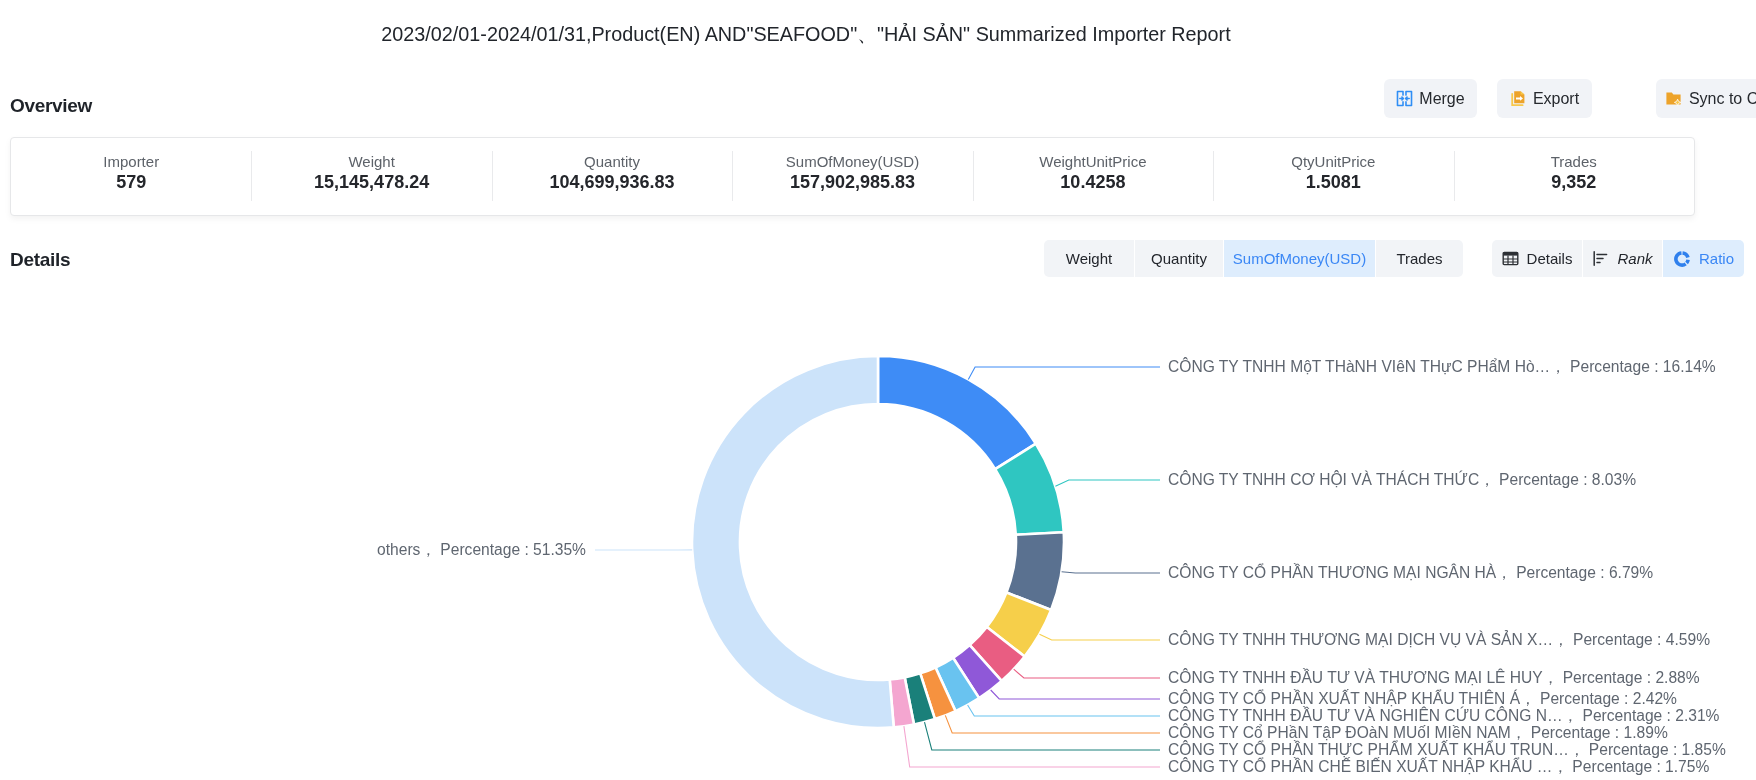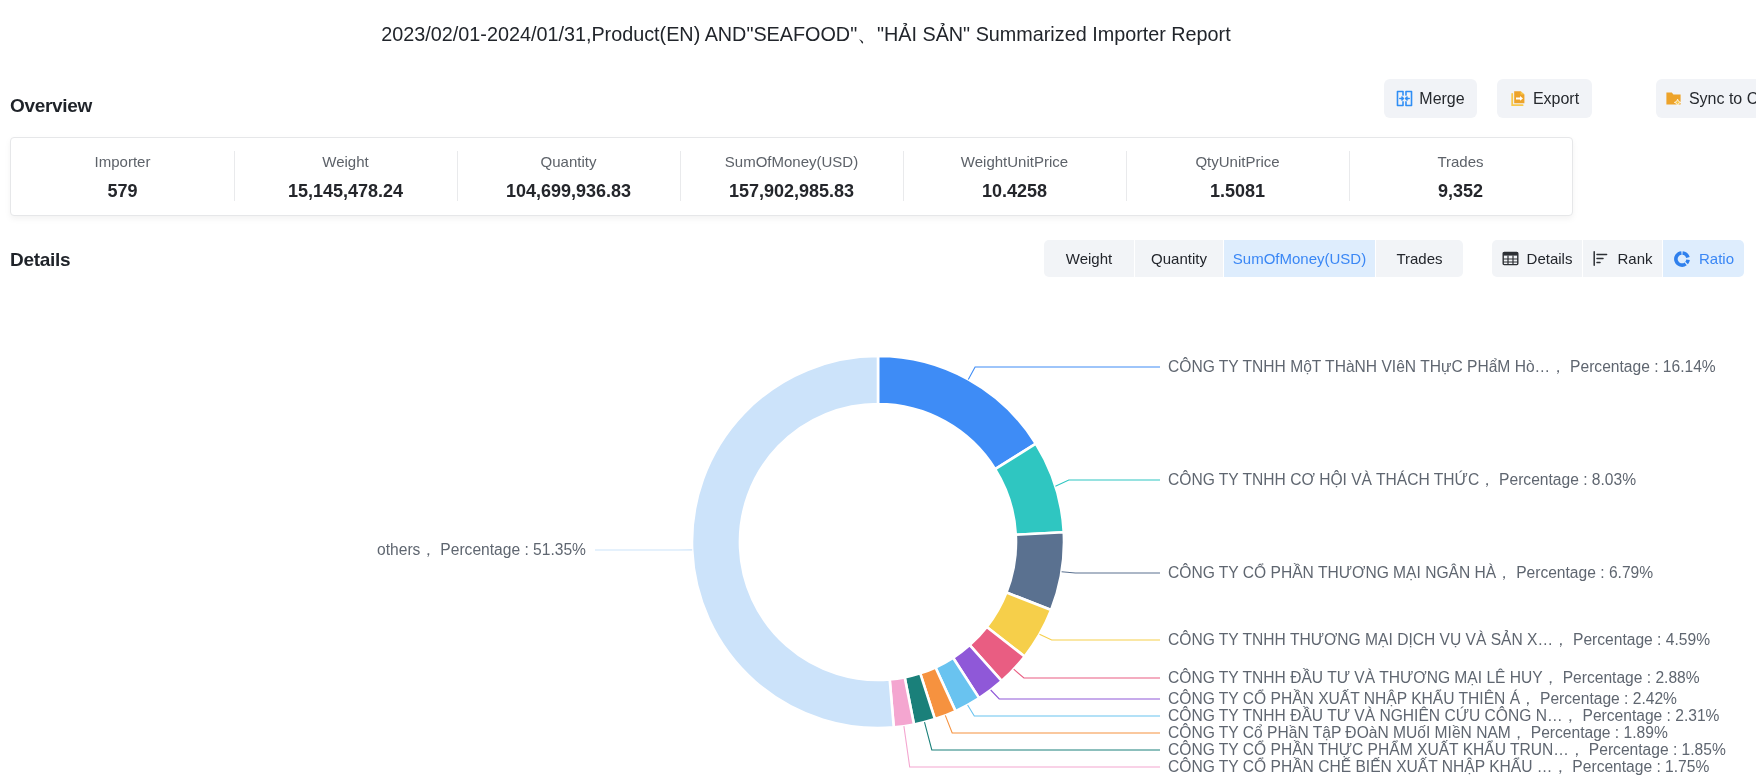--- a/index.html
+++ b/index.html
@@ -7,28 +7,28 @@
   font-family:"Liberation Sans", sans-serif; }
 .title { position:absolute; left:0; top:21px; width:1612px; text-align:center;
   font-size:19.8px; color:#21252b; }
 .h2 { position:absolute; left:10px; font-size:19px; font-weight:bold; color:#1f2329; letter-spacing:-0.3px;}
 #ov-h { top:95px; }
 #dt-h { top:249px; }
 .btn { position:absolute; height:39px; top:79px; background:#f1f3f7; border-radius:6px;
   display:flex; align-items:center; justify-content:center; font-size:16px; color:#26292e; }
 .btn svg { margin-right:6px; }
 
-.stats { position:absolute; left:10px; top:137px; width:1563px; height:79px;
+.stats { position:absolute; left:10px; top:137px; width:1685px; height:79px;
   background:#fff; border:1px solid #e6e7e9; border-radius:4px;
   box-shadow:0 3px 6px rgba(0,0,0,0.05); display:flex; }
 .stat { flex:1; position:relative; text-align:center; padding-top:15px; }
 .stat + .stat:before { content:""; position:absolute; left:0; top:13px; bottom:14px;
   width:1px; background:#e9eaec; }
 .stat .lab { font-size:15px; color:#5d6269; }
-.stat .val { font-size:18px; font-weight:bold; color:#24262b; margin-top:11px;}
+.stat .val { font-size:18px; font-weight:bold; color:#24262b; margin-top:2px;}
 
 .tabs { position:absolute; top:240px; height:37px; display:flex; border-radius:5px; overflow:hidden; }
 .tab { height:37px; display:flex; align-items:center; justify-content:center;
   background:#f2f4f7; font-size:15px; color:#23262c; }
 .tab + .tab { border-left:1.5px solid #fff; }
 .tab.sel { background:#deedfd; color:#3a87f5; }
 .tab svg { margin-right:8px; }
 #grp1 { left:1044px; }
 #grp2 { left:1492px; }
 .chart-label { fill:#5f6670; font-size:15.6px; }
@@ -104,21 +104,21 @@
 </div>
 <div class="tabs" id="grp2">
   <div class="tab" style="width:90px;">
       <svg width="17" height="17" viewBox="0 0 17 17" fill="none">
         <rect x="1.2" y="2.4" width="14.6" height="12.2" rx="1" stroke="#2d3035" stroke-width="1.4"></rect>
         <rect x="1.2" y="2.4" width="14.6" height="3.2" fill="#2d3035"></rect>
         <path d="M1.2 9 H15.8 M1.2 12 H15.8 M6 5.6 V14.6 M11 5.6 V14.6" stroke="#2d3035" stroke-width="1.2"></path>
       </svg>
       <span>Details</span>
     </div>
-  <div class="tab" style="width:80px;">
+  <div class="tab" style="width:80px;font-style:italic;">
       <svg width="17" height="17" viewBox="0 0 17 17" fill="none" stroke="#2d3035" stroke-width="1.5" stroke-linecap="round">
         <path d="M2.2 1.8 V15.2"></path>
         <path d="M5 4.4 H14.6 M5 8.5 H11 M5 12.6 H8"></path>
       </svg>
       <span>Rank</span>
     </div>
   <div class="tab sel" style="width:82px;">
       <svg width="18" height="18" viewBox="0 0 18 18" fill="none" stroke="#2f80ed" stroke-width="3.6">
         <path d="M9.53 2.92 A6.1 6.1 0 0 1 14.92 7.52"></path>
         <path d="M15.05 9.74 A6.1 6.1 0 0 1 13.60 13.00"></path>

